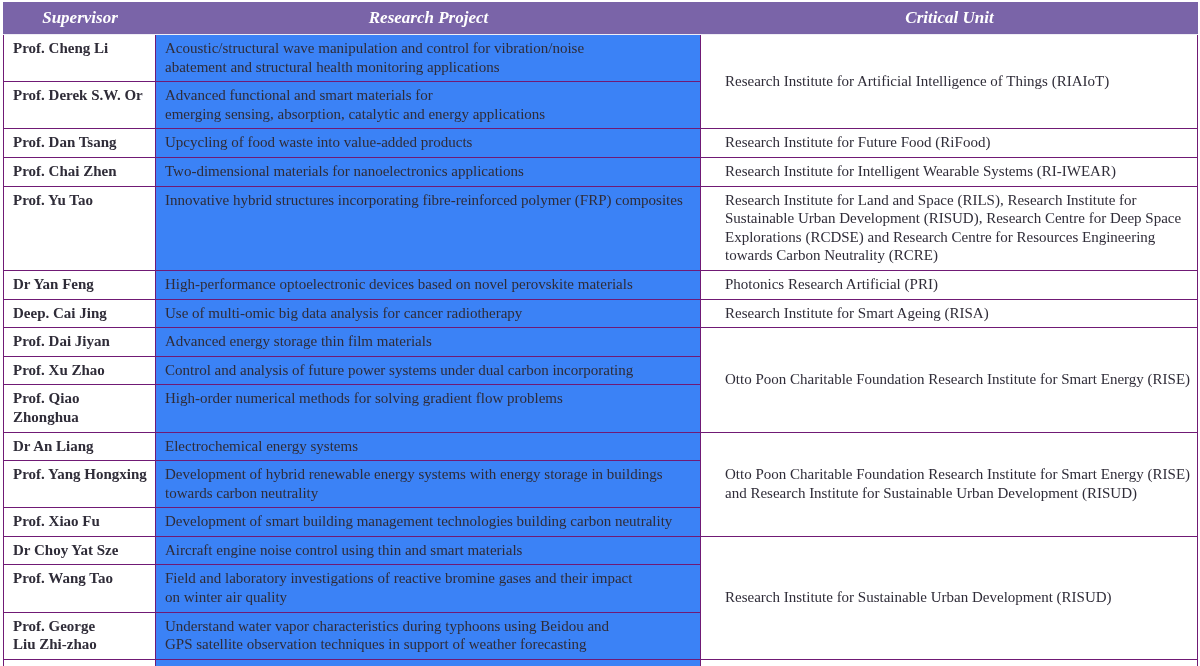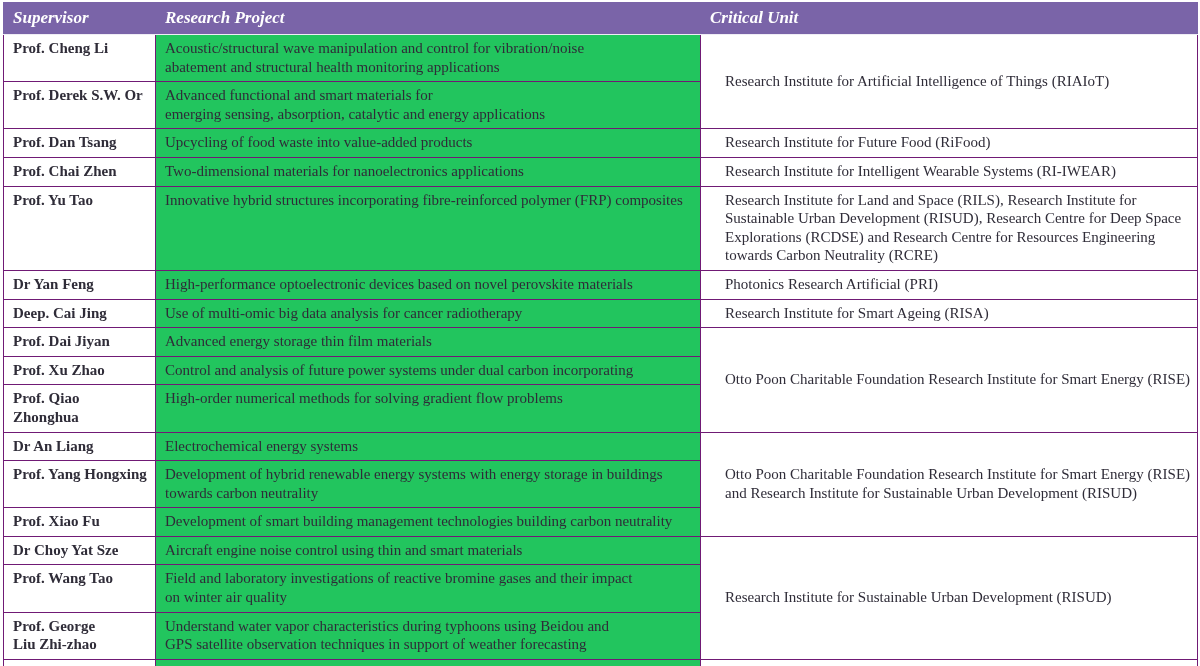--- a/index.html
+++ b/index.html
@@ -28,41 +28,41 @@
   col.c-sup  { width: 152px; }
   col.c-proj { width: 545px; }
   col.c-unit { width: 497px; }
 
   th {
     background: #7a64a8;
     color: #ffffff;
     font-style: italic;
     font-weight: bold;
     font-size: 17px;
-    text-align: left;
+    text-align: center;
     padding: 5px 8px 6px 9px;
     border: 1px solid #7a64a8;
     border-bottom: 1px solid #efedf5;
   }
   td {
     border: 1px solid #701a75;
     font-size: 15px;
     line-height: 1.24;
     color: #2f2c38;
     padding: 4px 8px 5px 9px;
     white-space: pre-line;
     overflow: hidden;
   }
   td.sup {
     background: #ffffff;
     font-weight: bold;
     vertical-align: top;
   }
   td.proj {
-    background: #22c55e;
+    background: #3b82f6;
     vertical-align: top;
   }
   td.unit {
     background: #ffffff;
     vertical-align: middle;
     padding-left: 24px;
     padding-right: 4px;
   }
 </style>
 </head>

